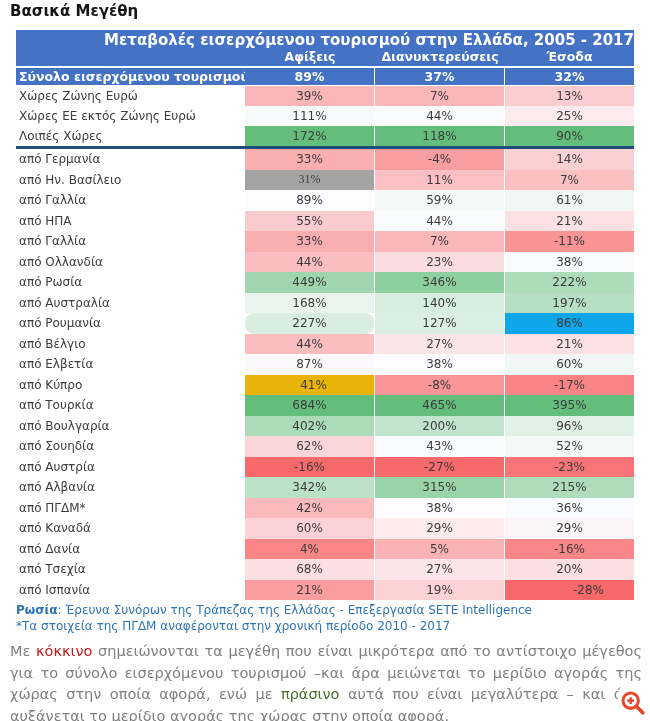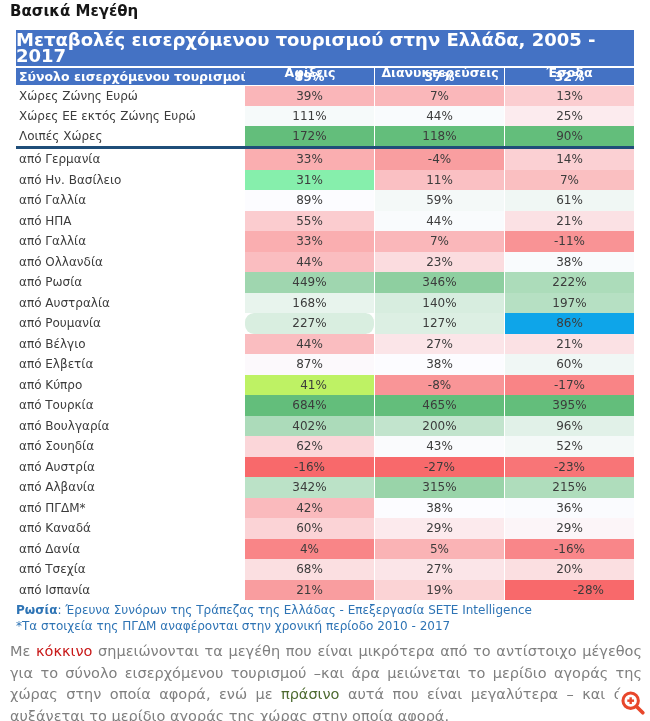--- a/index.html
+++ b/index.html
@@ -14,21 +14,21 @@
     font-family:"DejaVu Sans","Liberation Sans",sans-serif;
     position:relative;overflow:hidden;
   }
   .page-title{
     position:absolute;left:10px;top:2px;margin:0;
     font-size:15px;font-weight:bold;color:#161616;letter-spacing:0;
   }
   .tbl{position:absolute;left:16px;top:30px;width:618px;}
   .thead{background:var(--header-bg);height:36px;padding-top:2px;}
   .tbl-title{
-    text-align:left;color:#fff;font-weight:bold;font-size:18px;line-height:16px;
+    text-align:right;color:#fff;font-weight:bold;font-size:15px;line-height:16px;
   }
   .colheads{display:flex;color:#fff;font-weight:bold;font-size:12.5px;line-height:17px;}
   .lblspace{width:229px;}
   .colhead{width:130px;text-align:center;}
   .colhead:last-child{width:129px;}
   #table-rows{width:618px;}
   .trow{display:flex;align-items:flex-start;height:20.5px;font-size:12px;color:#3c3c3c;}
   .trow .rlabel{
     width:229px;padding-left:3px;white-space:nowrap;overflow:hidden;
     background:#fff;align-self:stretch;display:flex;align-items:center;
@@ -104,21 +104,21 @@
       </div>
       <div class="divider"></div>
       <div class="trow">
         <div class="rlabel">από Γερμανία</div>
         <div class="cell" style="background: rgb(250, 174, 176);">33%</div>
         <div class="cell" style="background: rgb(249, 158, 160);">-4%</div>
         <div class="cell" style="background: rgb(251, 208, 211);">14%</div>
       </div>
       <div class="trow">
         <div class="rlabel">από Ην. Βασίλειο</div>
-        <div class="cell" style="background: #86efac;">31%</div>
+        <div class="cell" style="background: #a3a3a3; font-family: Liberation Serif, serif;">31%</div>
         <div class="cell" style="background: rgb(250, 192, 195);">11%</div>
         <div class="cell" style="background: rgb(250, 191, 193);">7%</div>
       </div>
       <div class="trow">
         <div class="rlabel">από Γαλλία</div>
         <div class="cell" style="background: rgb(252, 252, 255);">89%</div>
         <div class="cell" style="background: rgb(244, 249, 248);">59%</div>
         <div class="cell" style="background: rgb(240, 247, 244);">61%</div>
       </div>
       <div class="trow">
@@ -164,21 +164,21 @@
         <div class="cell" style="background: rgb(251, 225, 228);">21%</div>
       </div>
       <div class="trow">
         <div class="rlabel">από Ελβετία</div>
         <div class="cell" style="background: rgb(252, 249, 252);">87%</div>
         <div class="cell" style="background: rgb(252, 252, 255);">38%</div>
         <div class="cell" style="background: rgb(240, 247, 245);">60%</div>
       </div>
       <div class="trow">
         <div class="rlabel">από Κύπρο</div>
-        <div class="cell" style="background: #bef264; padding-left: 8px;">41%</div>
+        <div class="cell" style="background: #eab308; padding-left: 8px;">41%</div>
         <div class="cell" style="background: rgb(249, 149, 151);">-8%</div>
         <div class="cell" style="background: rgb(249, 132, 134);">-17%</div>
       </div>
       <div class="trow">
         <div class="rlabel">από Τουρκία</div>
         <div class="cell" style="background: rgb(99, 190, 123);">684%</div>
         <div class="cell" style="background: rgb(99, 190, 123);">465%</div>
         <div class="cell" style="background: rgb(99, 190, 123);">395%</div>
       </div>
       <div class="trow">

